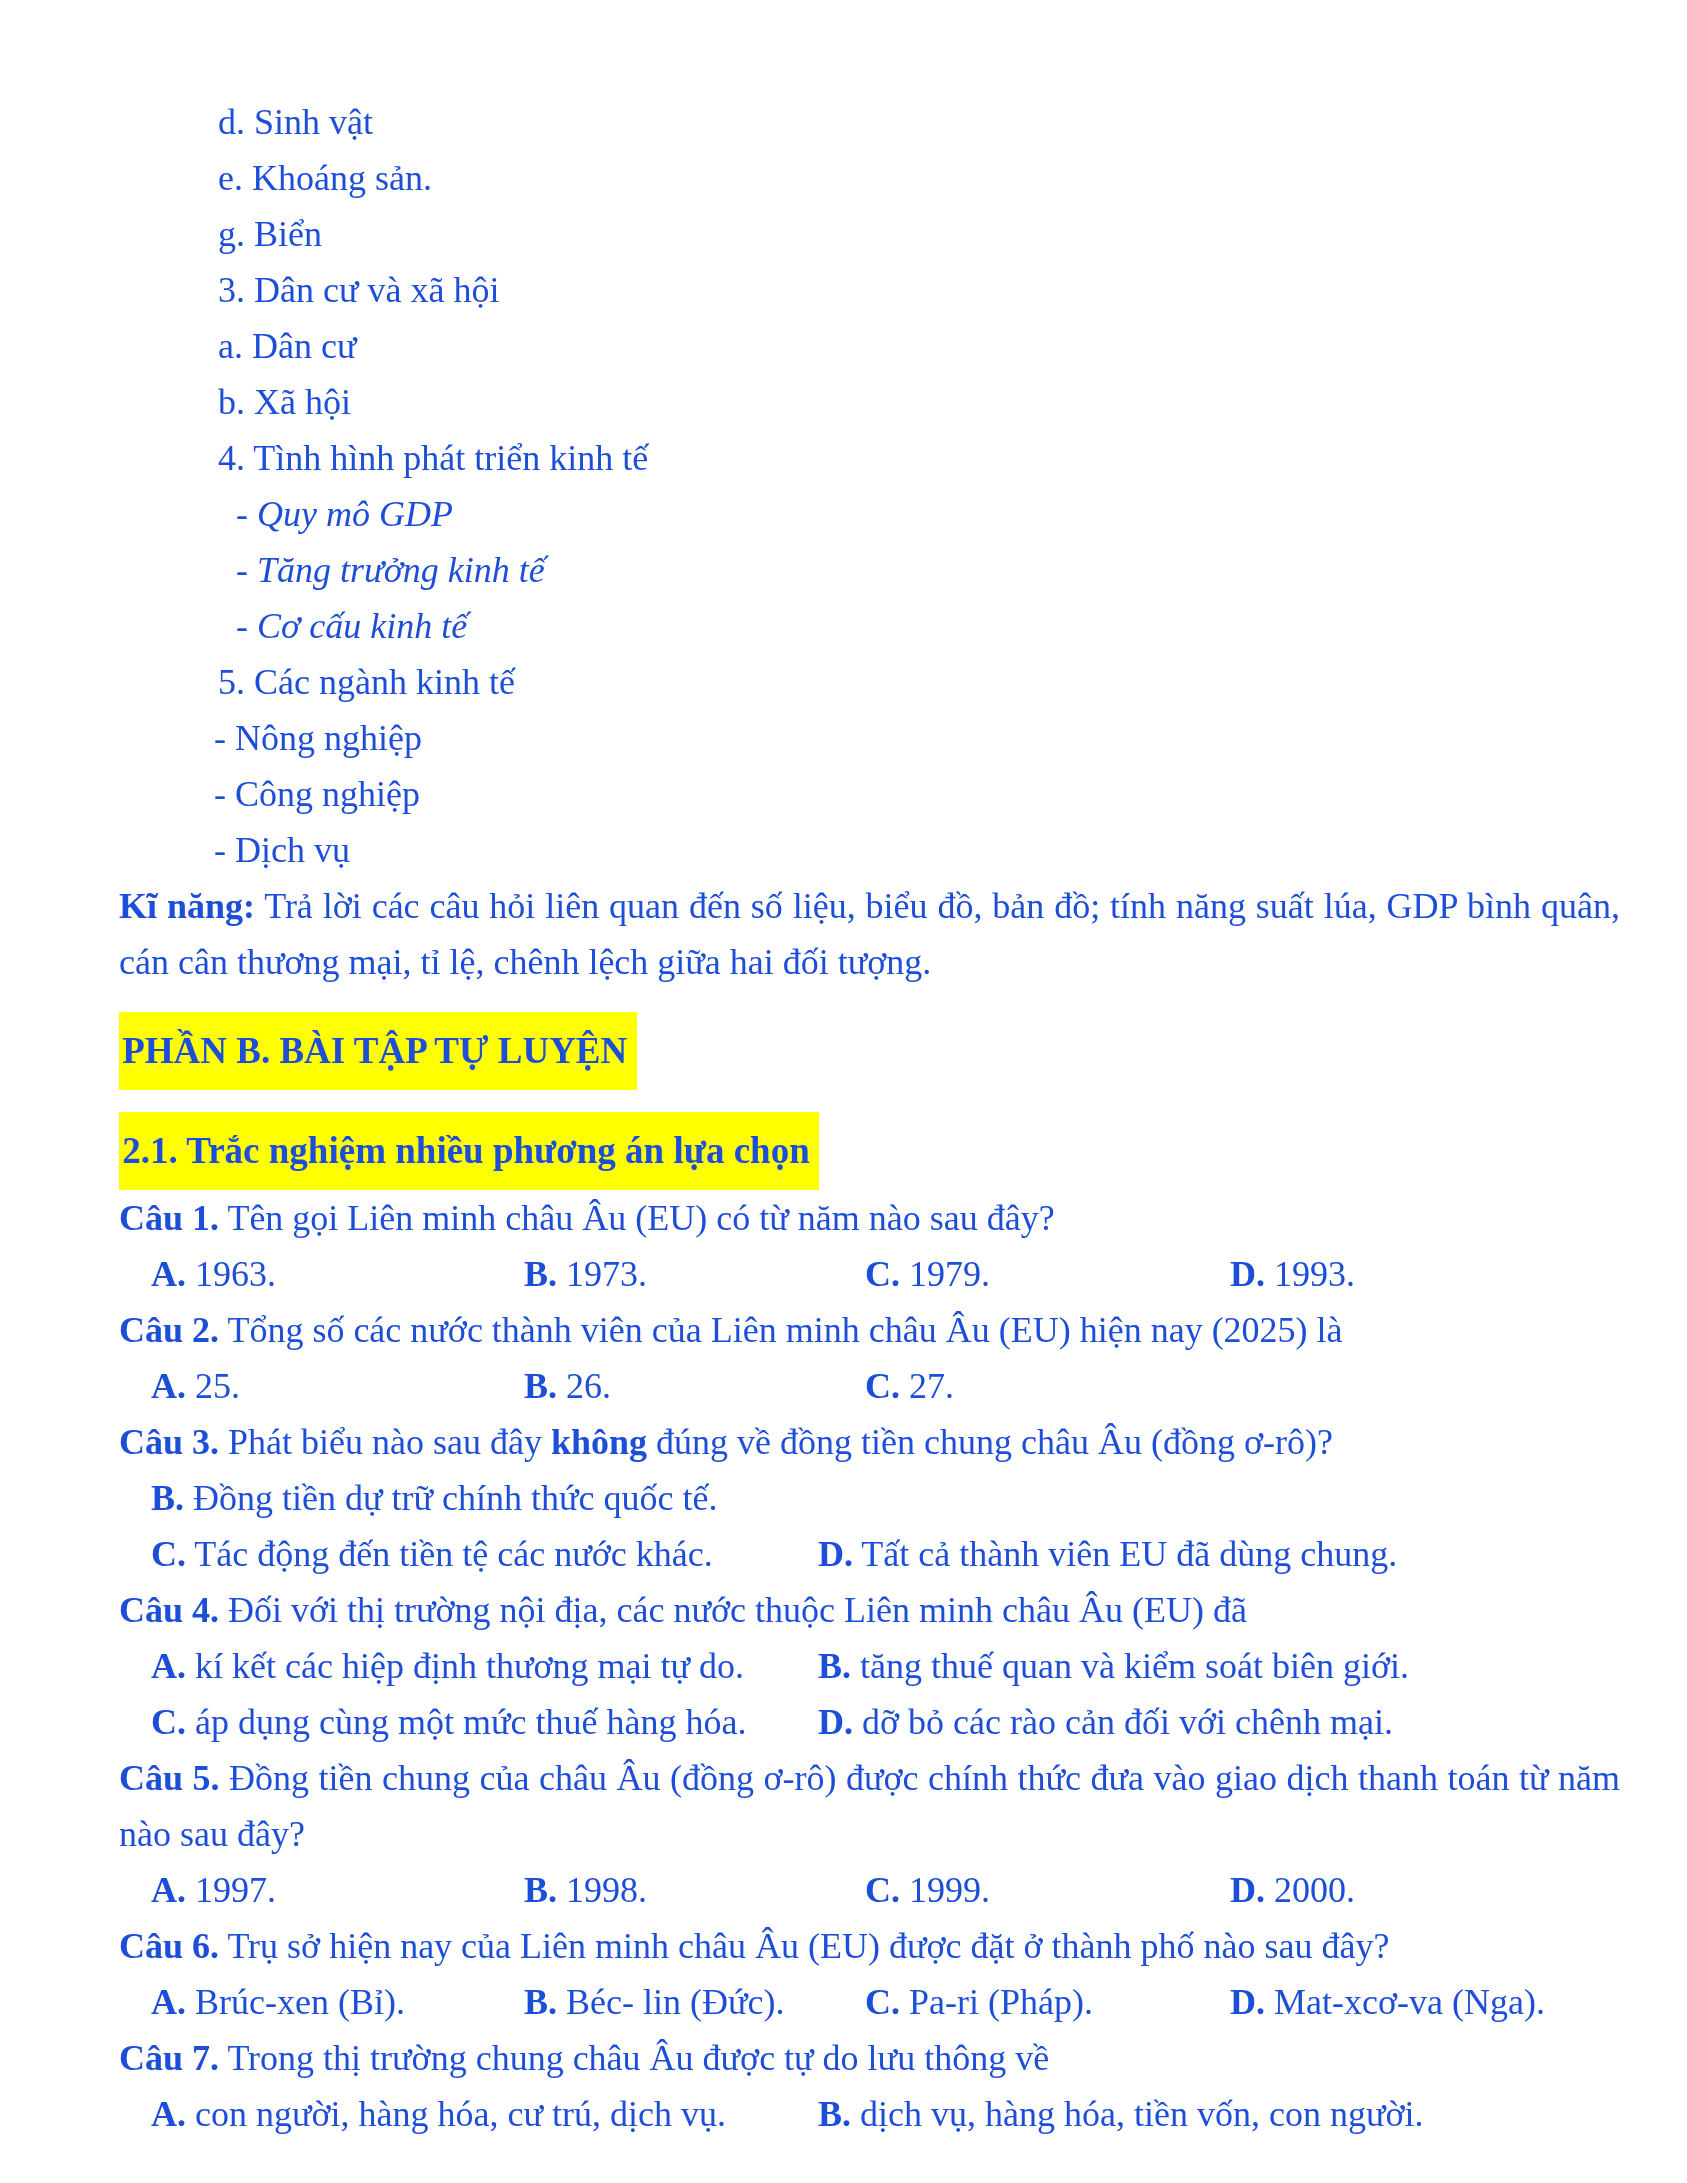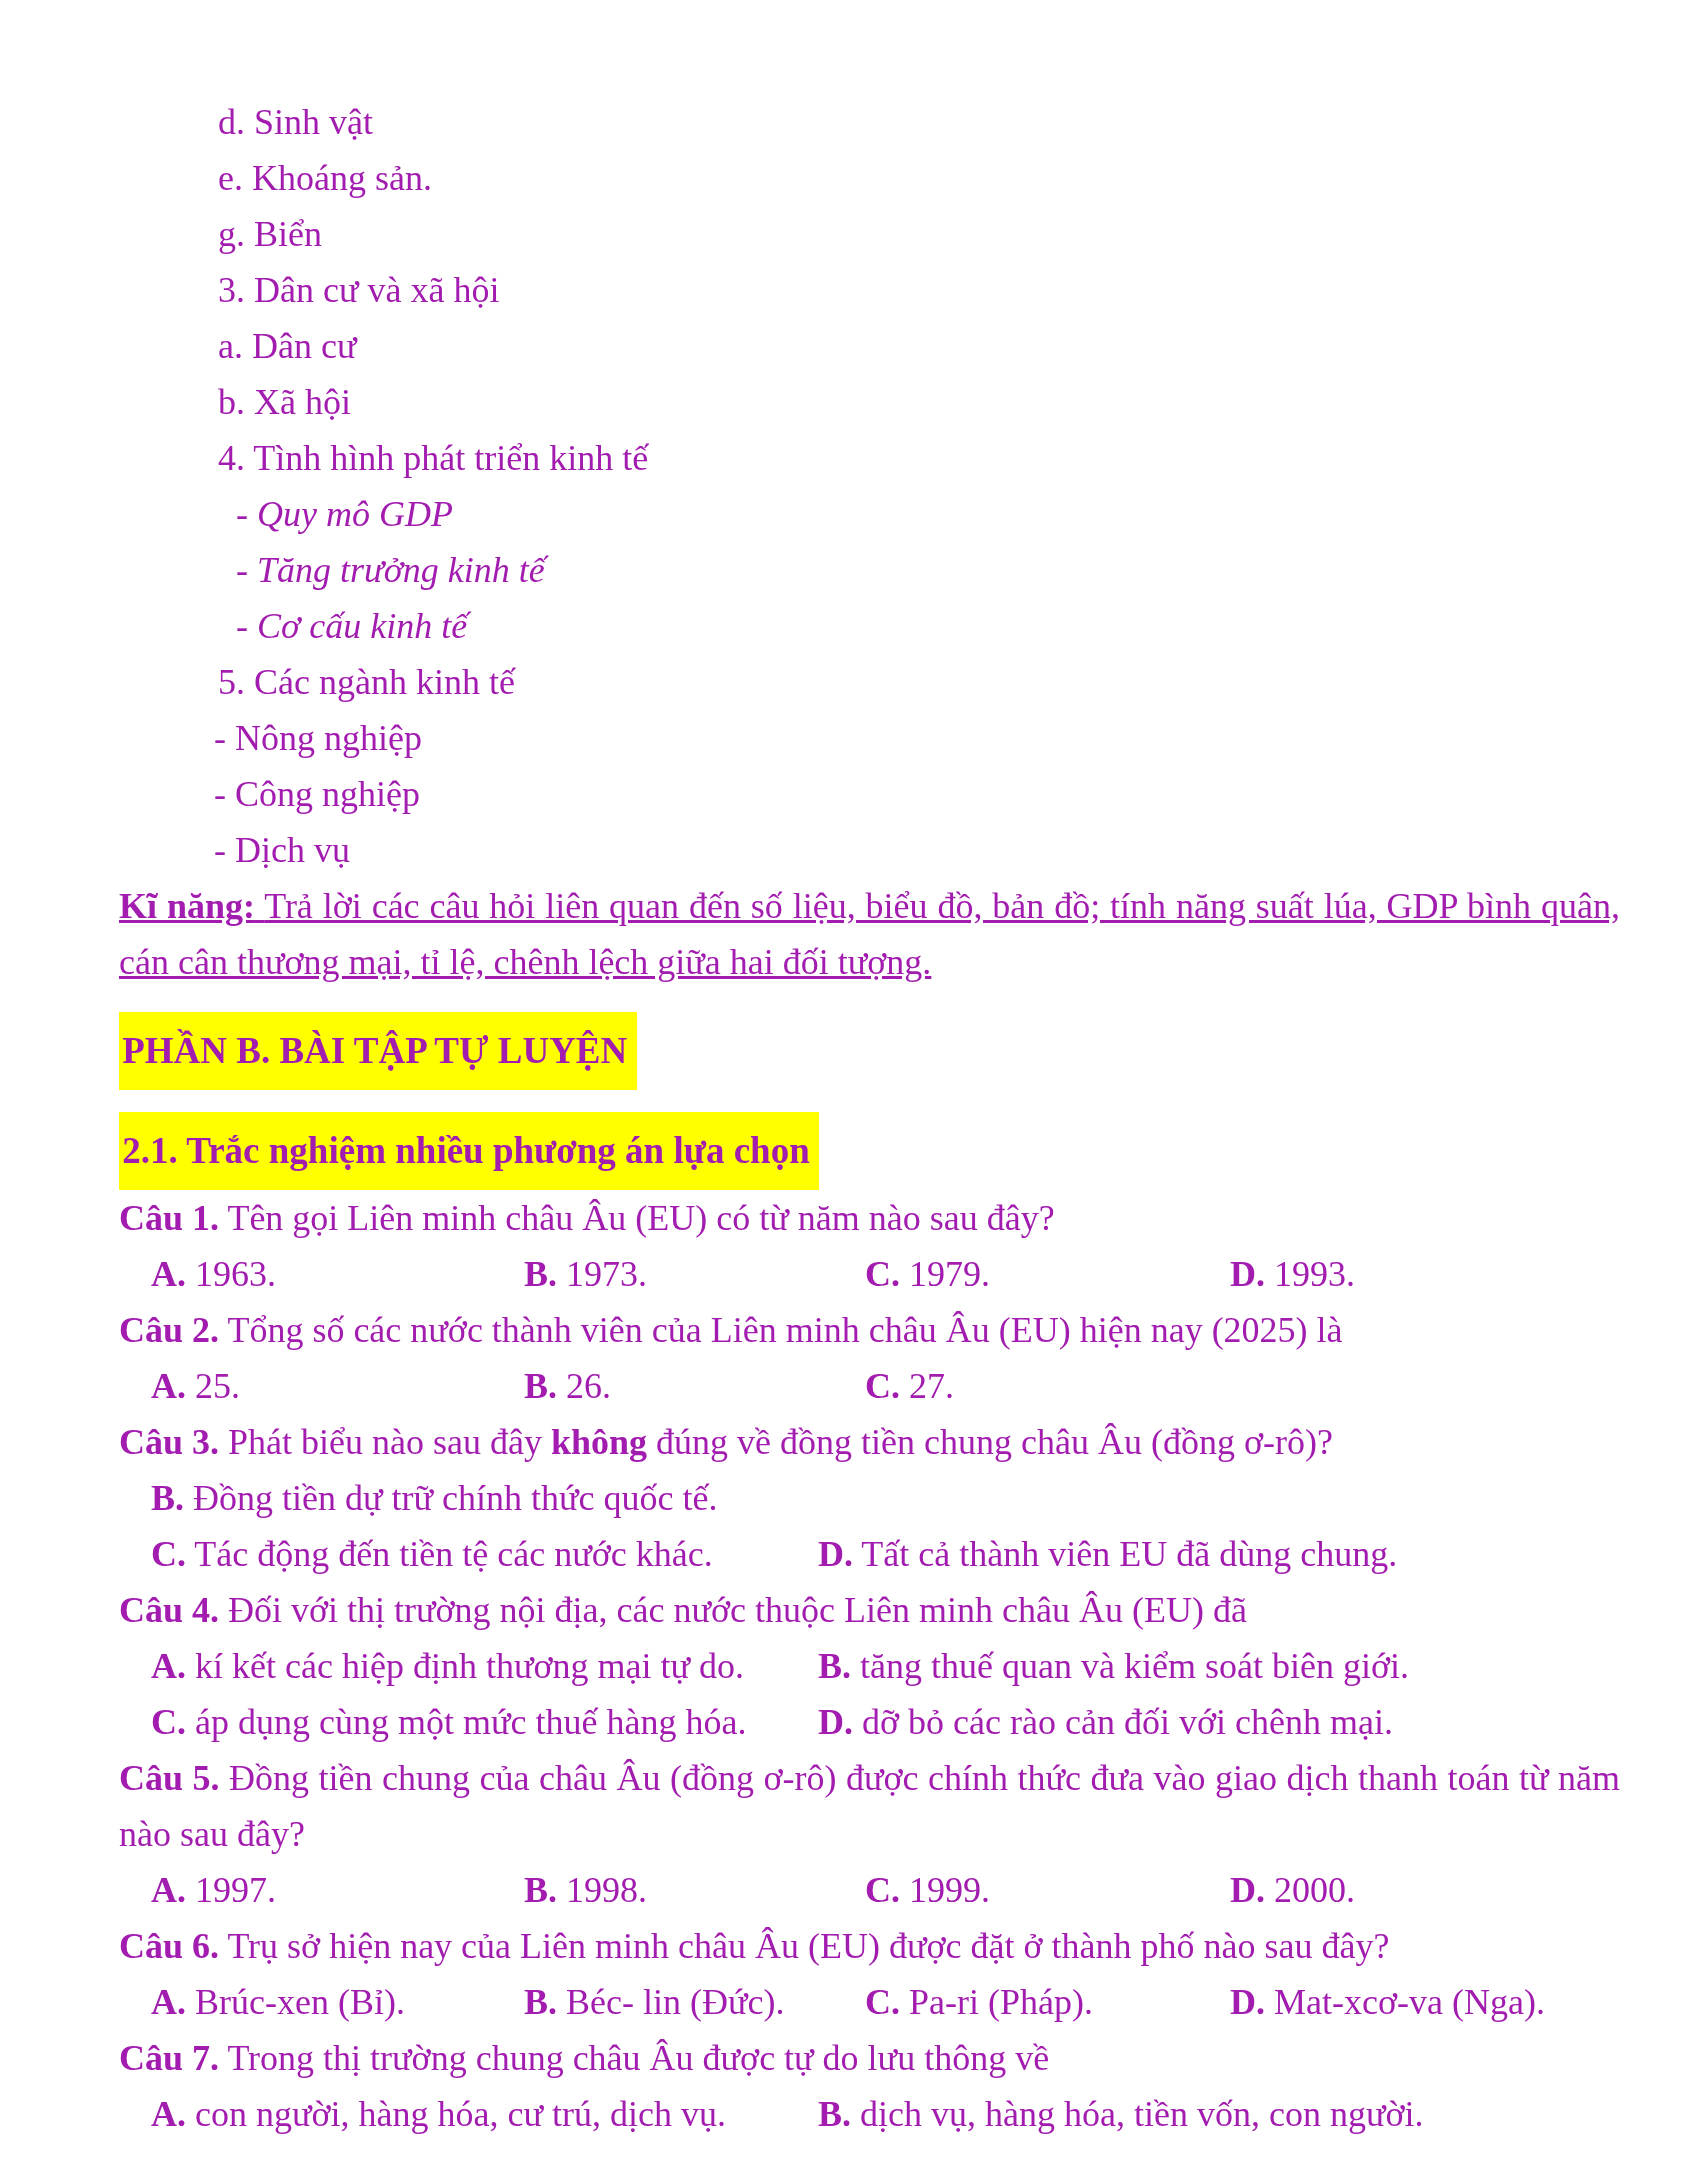--- a/index.html
+++ b/index.html
@@ -1,30 +1,30 @@
 <!DOCTYPE html>
 <html style="font-size:12.7px"><head>
 <meta charset="utf-8">
 <style>
   html,body{margin:0;padding:0;background:#ffffff;}
   .page{
     position:relative;
     width:1687px;height:2159px;
     background:#ffffff;
     font-family:"Liberation Serif","DejaVu Serif",serif;
-    font-size:36px;color:#a21caf;
+    font-size:36px;color:#1d4ed8;
     box-sizing:border-box;
     overflow:hidden;
   }
   .content{padding:94px 67px 0 119px;}
   .line{line-height:56px;white-space:nowrap;}
   .outline-item{margin-left:99px;}
   .outline-item.sub{margin-left:117px;font-style:italic;}
   .outline-item.flush{margin-left:95px;}
-  .skills{margin:0;text-align:justify;line-height:56px;text-decoration:underline;}
+  .skills{margin:0;text-align:justify;line-height:56px;}
   .skills b{font-weight:bold;}
   .heading{margin:22px 0 0 0;font-size:37px;font-weight:bold;line-height:78px;}
   .hl-band{display:inline-block;line-height:78px;background:#ffff00;padding:0 9.5px 0 3.2px;}
   .q-stem{line-height:56px;text-align:justify;}
   .q-stem .qlabel{font-weight:bold;}
   .opts{display:flex;margin-left:32px;line-height:56px;}
   .opt{white-space:nowrap;}
   .opt b{font-weight:bold;}
   .cols4 .opt:nth-child(1){width:373px;}
   .cols4 .opt:nth-child(2){width:341px;}

